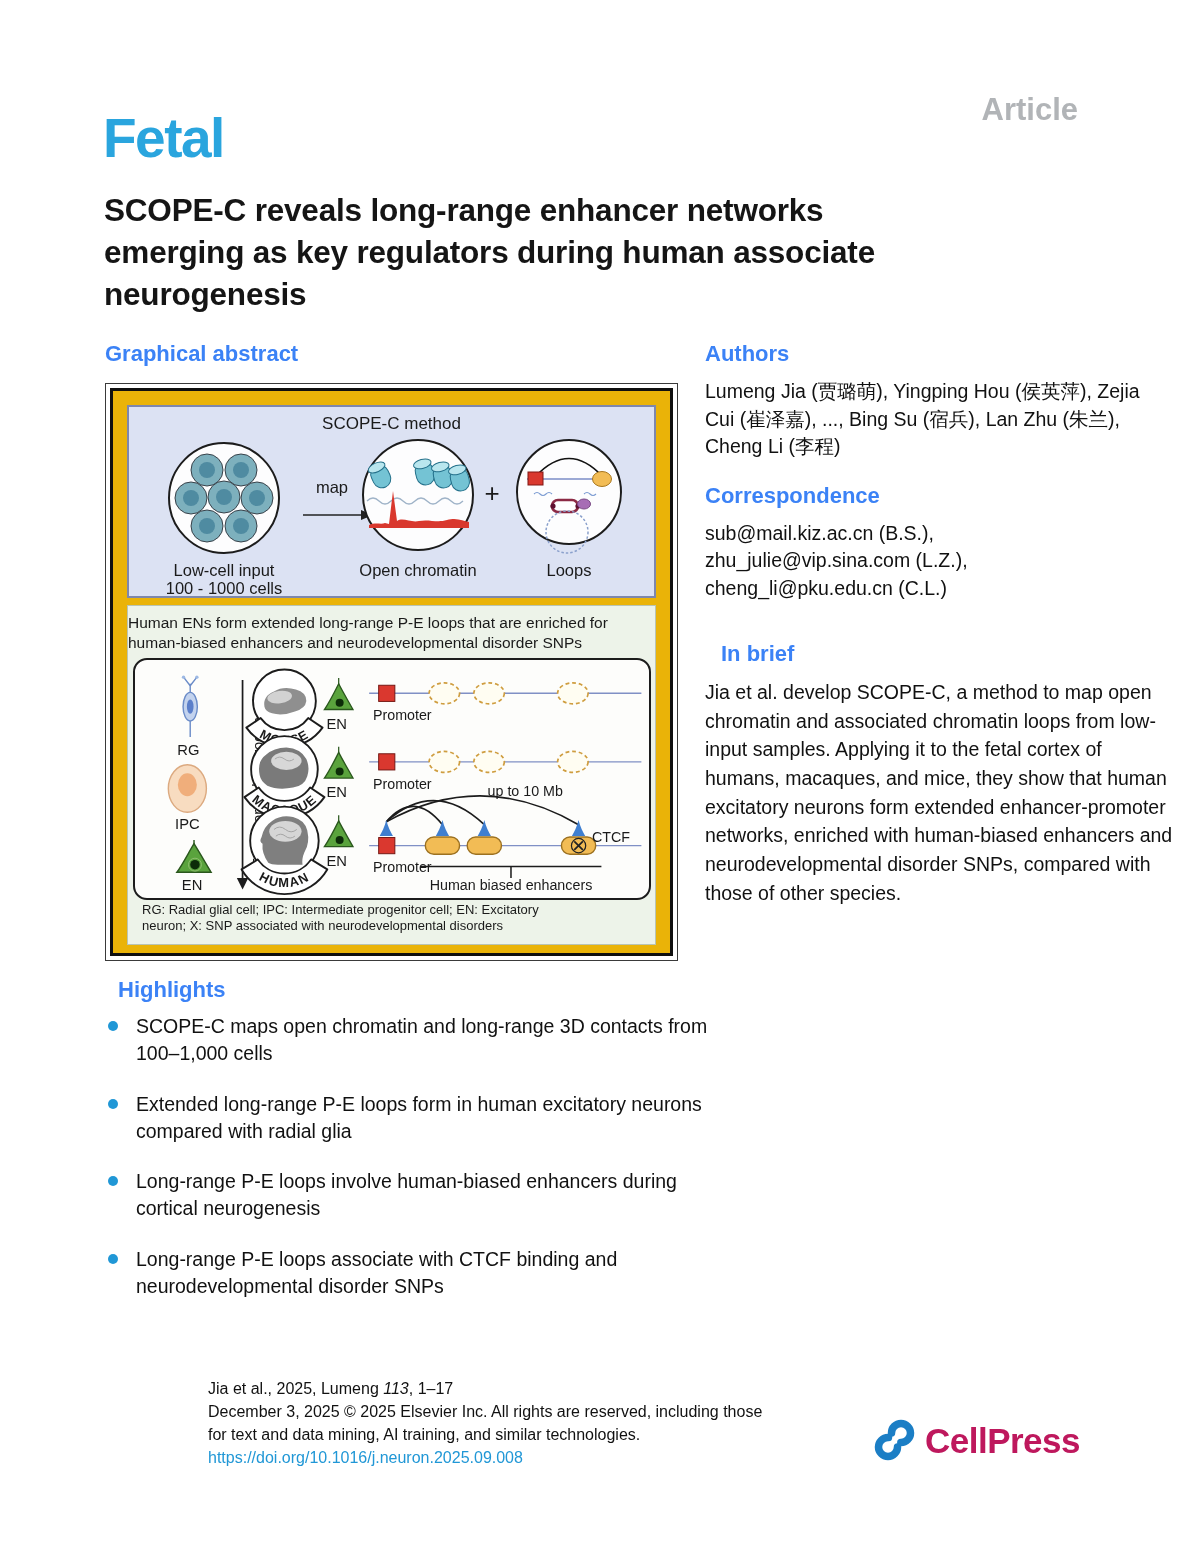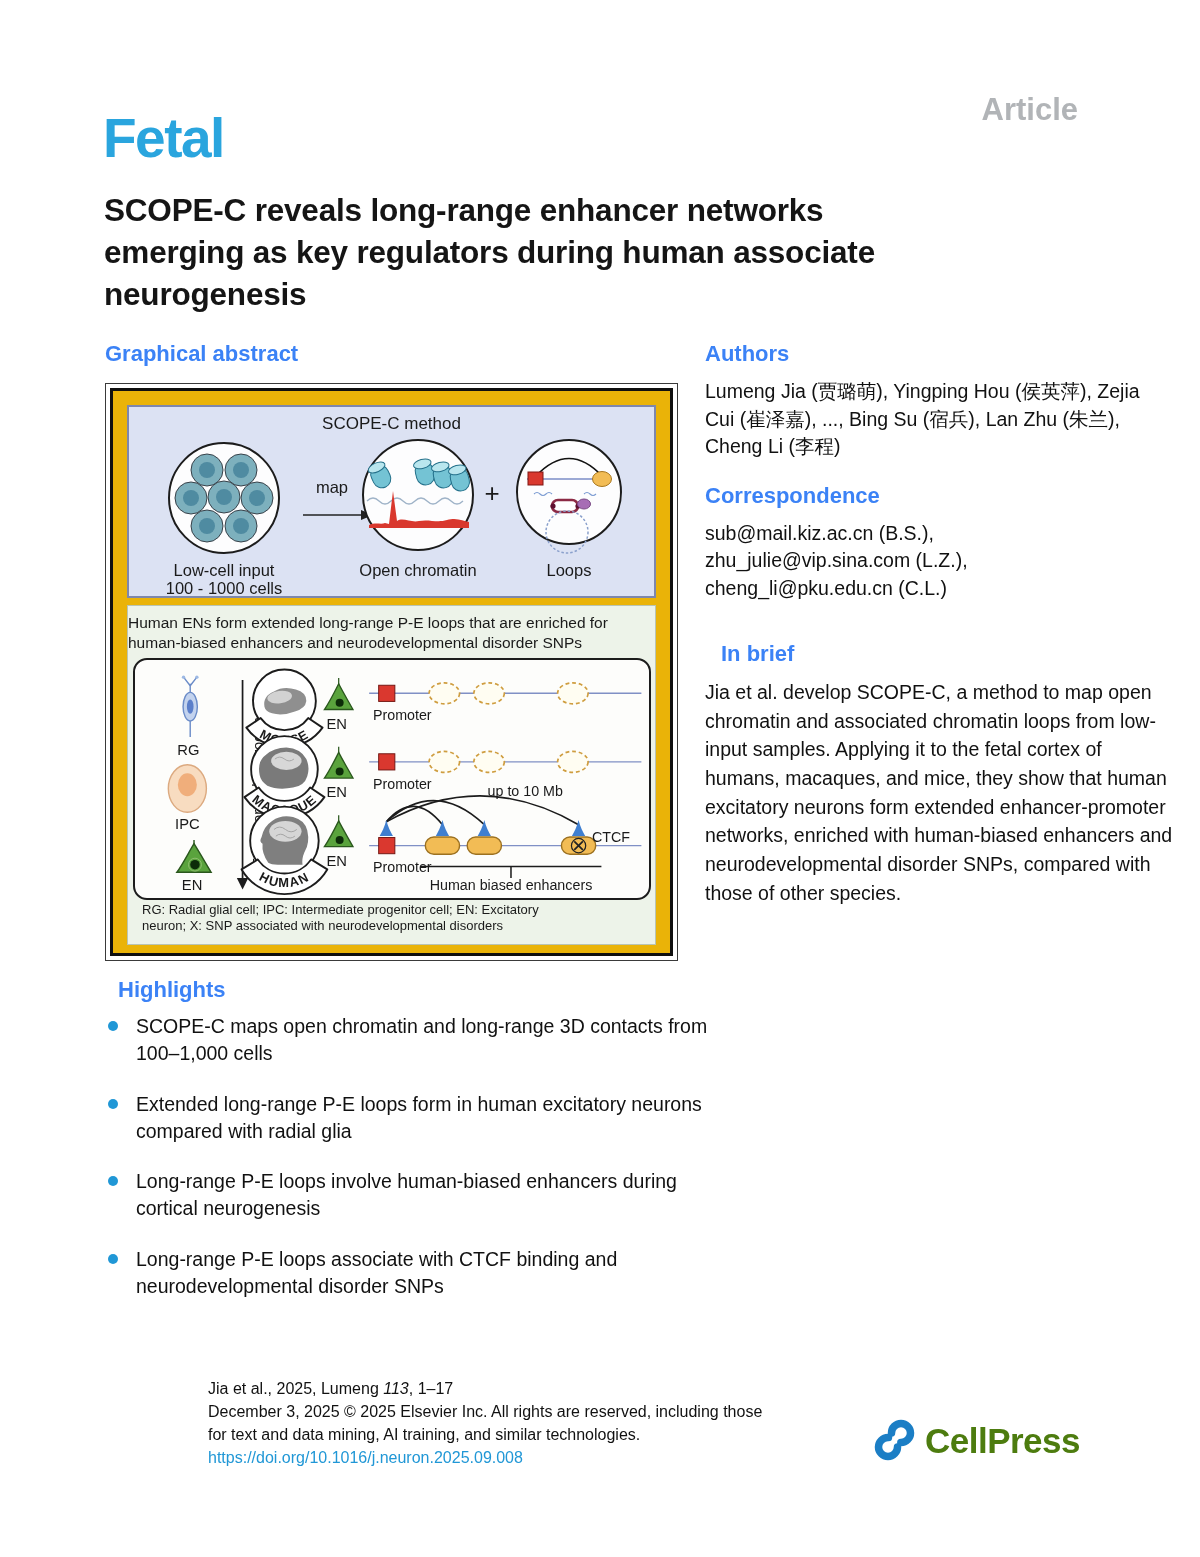--- a/index.html
+++ b/index.html
@@ -32,21 +32,21 @@
   .hl-heading{position:absolute;top:977px;left:118px;}
   .hl-list{position:absolute;top:1013px;left:105px;width:612px;}
   .hl-item{position:relative;padding-left:31px;margin-bottom:23px;font-size:19.5px;line-height:1.4;color:#111;}
   .hl-dot{position:absolute;left:3px;top:8px;width:10px;height:10px;border-radius:50%;background:#2097d6;}
 
   
   .footer{position:absolute;top:1377px;left:208px;font-size:16px;line-height:1.44;color:#111;}
   .footer .ital{font-style:italic;}
   .doi-link{color:#2097d6;text-decoration:none;}
   .cellpress{position:absolute;top:1419px;right:120px;display:flex;align-items:center;gap:6px;}
-  .cellpress-text{font-size:35px;font-weight:bold;color:#4d7c0f;letter-spacing:-0.5px;}
+  .cellpress-text{font-size:35px;font-weight:bold;color:#be185d;letter-spacing:-0.5px;}
 
   svg text{font-family:"Liberation Sans",sans-serif;}
 </style>
 </head>
 <body>
 
 <div class="article-label">Article</div>
 <div class="journal-logo">Fetal</div>
 
 <div class="paper-title">

